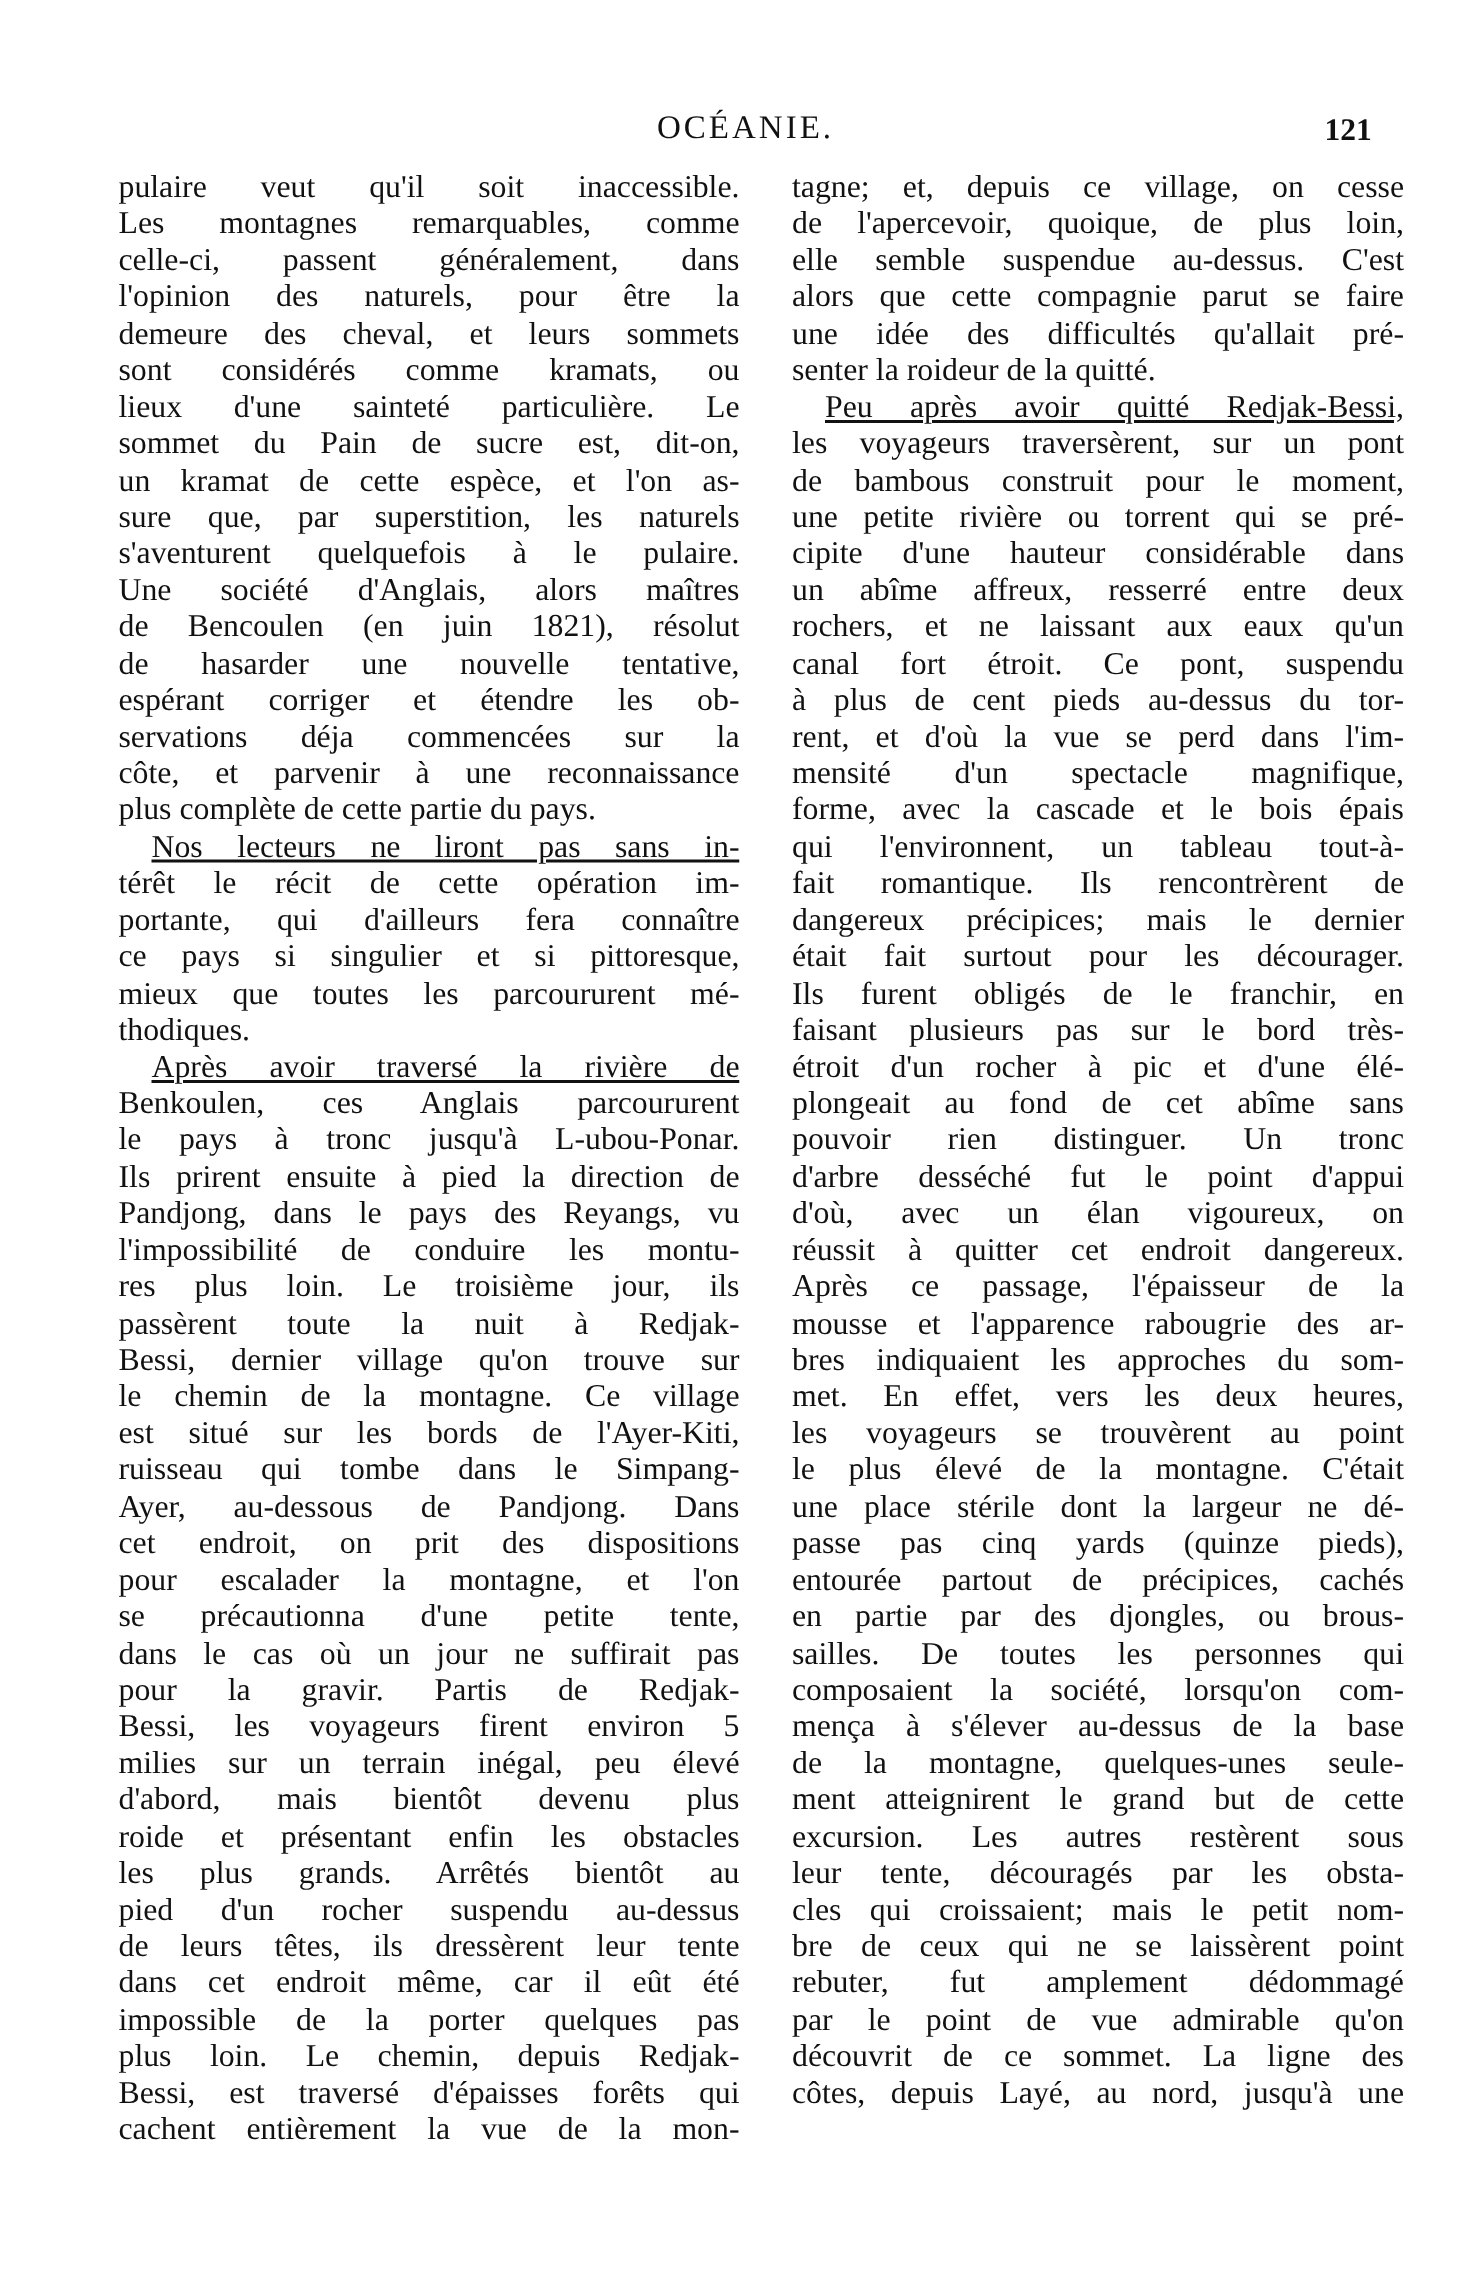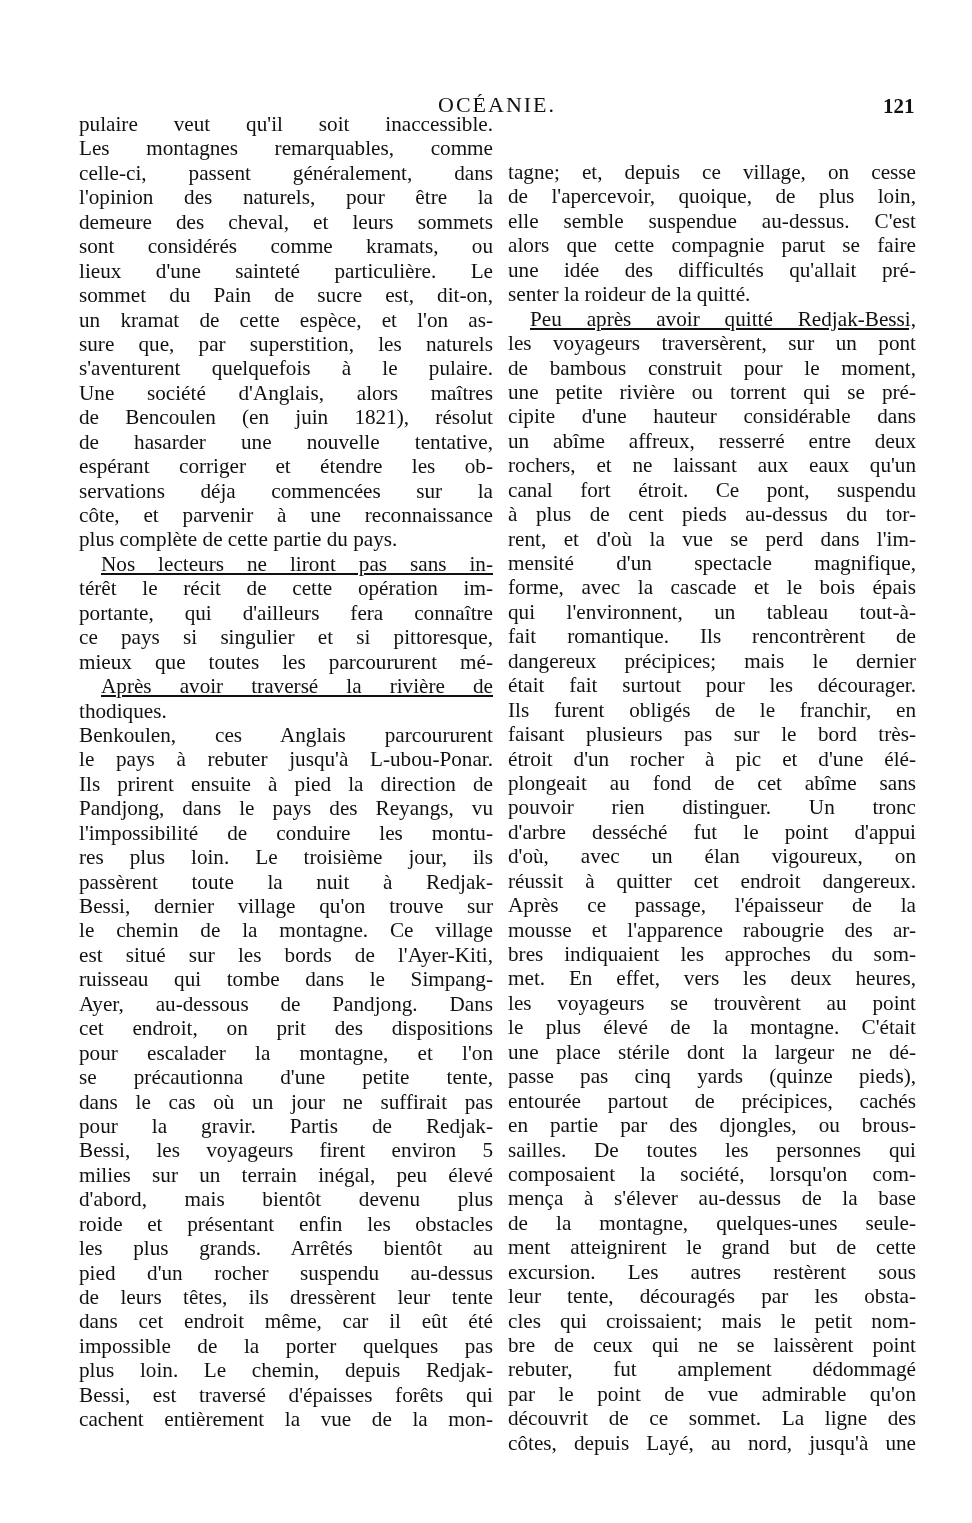--- a/index.html
+++ b/index.html
@@ -1,23 +1,23 @@
 <!DOCTYPE html>
 <html><head>
   <meta charset="utf-8">
   <style>
     html, body { margin: 0; padding: 0; background: #ffffff; }
     body { width: 972px; height: 1523px; position: relative; overflow: hidden;
       font-family: "Liberation Serif", "DejaVu Serif", serif; color: #111; }
-    .header { position: absolute; top: 70px; left: 0; width: 972px; height: 30px; margin-top: 20px; }
+    .header { position: absolute; top: 70px; left: 0; width: 972px; height: 30px; }
     .running-title { position: absolute; left: 438px; top: 2px; font-size: 22px; letter-spacing: 2px; }
     .page-number { position: absolute; left: 883px; top: 4px; font-size: 21px; font-weight: bold; text-align: center; }
     .column { position: absolute; top: 112px; width: 414px; font-size: 21.2px; line-height: 24.45px; }
     .col-left { left: 79px; }
-    .col-right { left: 508px; width: 408px; margin-top: 48px; }
+    .col-right { left: 528px; width: 408px; }
     .line { display: block; white-space: nowrap; text-align: justify; text-align-last: justify; height: 24.45px; overflow: hidden; }
     .line.last { text-align-last: left; }
     .line.indent { padding-left: 22px; text-decoration: underline; }
   </style>
 </head>
 <body>
 
 <div class="header">
   <span class="running-title">OCÉANIE.</span>
   <span class="page-number">121</span>
@@ -40,24 +40,24 @@
     <span class="line">de hasarder une nouvelle tentative,</span>
     <span class="line">espérant corriger et étendre les ob-</span>
     <span class="line">servations déja commencées sur la</span>
     <span class="line">côte, et parvenir à une reconnaissance</span>
     <span class="line last">plus complète de cette partie du pays.</span>
     <span class="line indent">Nos lecteurs ne liront pas sans in-</span>
     <span class="line">térêt le récit de cette opération im-</span>
     <span class="line">portante, qui d'ailleurs fera connaître</span>
     <span class="line">ce pays si singulier et si pittoresque,</span>
     <span class="line">mieux que toutes les parcoururent mé-</span>
+    <span class="line last">thodiques.</span>
     <span class="line indent">Après avoir traversé la rivière de</span>
-    <span class="line last">thodiques.</span>
     <span class="line">Benkoulen, ces Anglais parcoururent</span>
-    <span class="line">le pays à rebuter jusqu'à L-ubou-Ponar.</span>
+    <span class="line">le pays à tronc jusqu'à L-ubou-Ponar.</span>
     <span class="line">Ils prirent ensuite à pied la direction de</span>
     <span class="line">Pandjong, dans le pays des Reyangs, vu</span>
     <span class="line">l'impossibilité de conduire les montu-</span>
     <span class="line">res plus loin. Le troisième jour, ils</span>
     <span class="line">passèrent toute la nuit à Redjak-</span>
     <span class="line">Bessi, dernier village qu'on trouve sur</span>
     <span class="line">le chemin de la montagne. Ce village</span>
     <span class="line">est situé sur les bords de l'Ayer-Kiti,</span>
     <span class="line">ruisseau qui tombe dans le Simpang-</span>
     <span class="line">Ayer, au-dessous de Pandjong. Dans</span>

